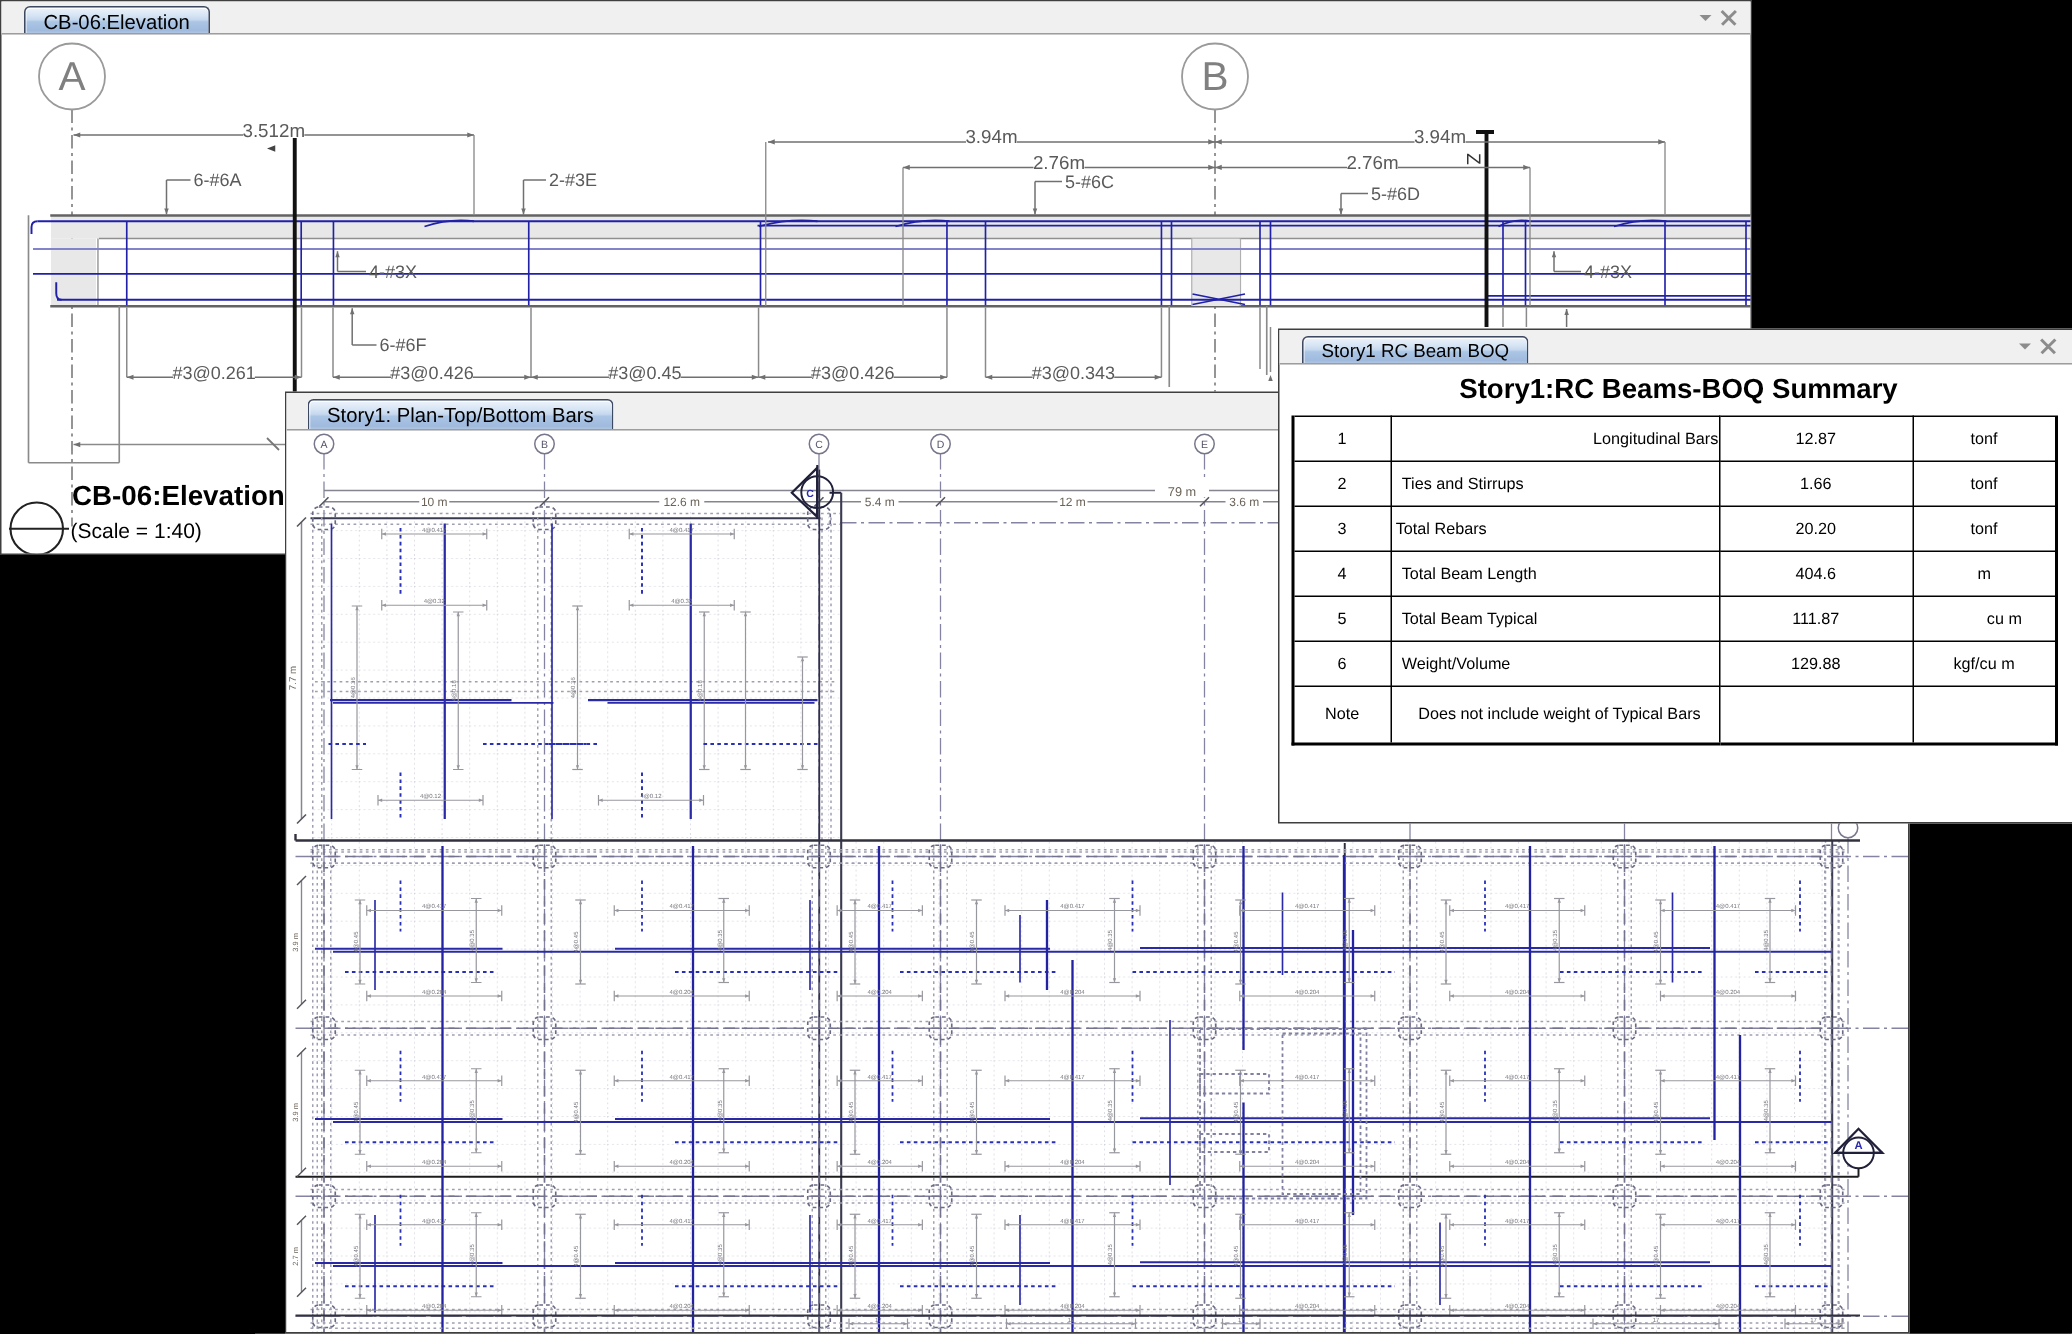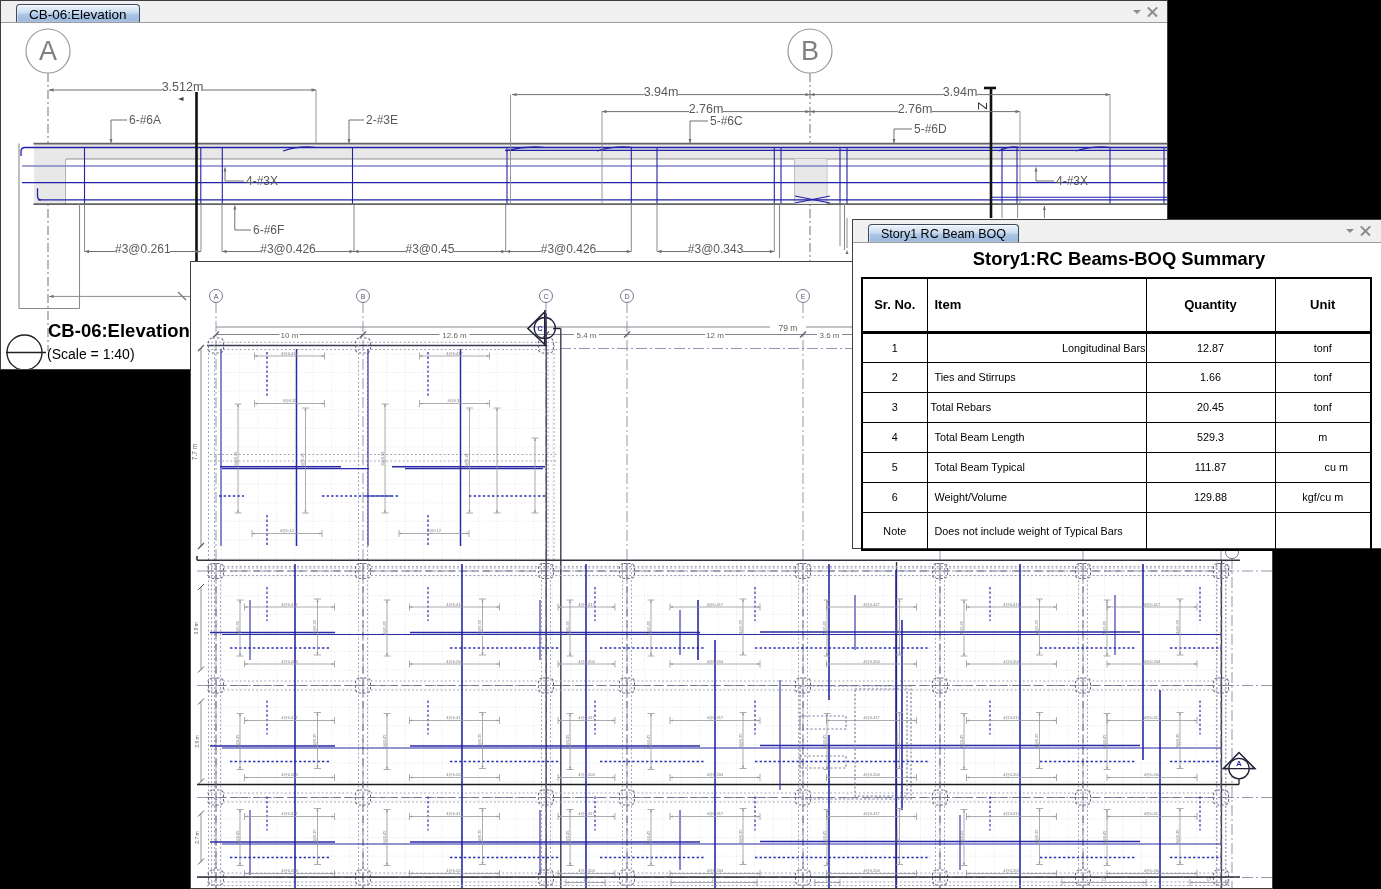--- a/index.html
+++ b/index.html
@@ -1040,83 +1040,80 @@
 <rect x="800" y="686" width="111" height="113" fill="none" stroke="#8080a0" stroke-width="1.2" stroke-dasharray="2.2 2"></rect>
 <rect x="855" y="689" width="52" height="107" fill="none" stroke="#8080a0" stroke-width="1.2" stroke-dasharray="2.2 2"></rect>
 <rect x="800" y="716" width="46" height="13" fill="none" stroke="#8080a0" stroke-width="1.2" stroke-dasharray="2.2 2"></rect>
 <rect x="800" y="756" width="46" height="12" fill="none" stroke="#8080a0" stroke-width="1.2" stroke-dasharray="2.2 2"></rect>
 <path d="M 1223.4 768.6 L 1239 752.5 L 1254.9 768.6 Z" fill="none" stroke="#20203a" stroke-width="1.5"></path>
 <circle cx="1239" cy="768.6" r="10.2" fill="white" stroke="#20203a" stroke-width="1.3"></circle>
 <line x1="1223" y1="768.6" x2="1255.3" y2="768.6" stroke="#20203a" stroke-width="1.4"></line>
 <text x="1239" y="766" font-size="7.5" fill="#2828b0" text-anchor="middle" font-weight="bold">A</text>
 <line x1="1239" y1="778.8" x2="1239" y2="784.5" stroke="#1c1c1c" stroke-width="1.3"></line>
  </svg>
+ <div class="titlebar" style="height:24px;">
+   <div class="tab" style="left:14px;top:4px;height:20px;">Story1: Plan-Top/Bottom Bars</div>
+ </div>
 </div>
 
 <div class="win" id="w3" style="left:852px;top:219px;width:534px;height:330px;">
  <div class="titlebar" style="height:22px;">
    <div class="tab" style="left:15px;top:4px;height:18px;font-size:12.5px;">Story1 RC Beam BOQ</div>
    <div class="tri" style="right:31px;top:9px;"></div>
    <div class="xbox" style="right:14px;top:5px;">
         <div class="a"></div>
         <div class="b"></div>
       </div>
  </div>
  <div style="position:absolute;left:1px;top:28px;width:530px;text-align:center;font-size:18.4px;font-weight:bold;color:#000;">Story1:RC Beams-BOQ Summary</div>
  <table class="boq">
   <colgroup>
         <col style="width:65px">
         <col style="width:219px">
         <col style="width:129px">
         <col style="width:96px">
       </colgroup>
   <tbody>
-        <tr style="height:54px;">
-    <td style="border-width:2px 1px 3px 2px;font-weight:bold;font-size:13px;">Sr. No.</td>
-    <td style="border-width:2px 1px 3px 1px;font-weight:bold;font-size:13px;text-align:left;padding-left:7px;">Item</td>
-    <td style="border-width:2px 1px 3px 1px;font-weight:bold;font-size:13px;">Quantity</td>
-    <td style="border-width:2px 2px 3px 1px;font-weight:bold;font-size:13px;">Unit</td>
-  </tr>
   <tr style="height:30px;">
     <td style="border-width:1px 1px 1px 2px;">1</td>
     <td style="border-width:1px 1px 1px 1px;text-align:right;padding-left:7px;">Longitudinal Bars</td>
     <td style="border-width:1px 1px 1px 1px;">12.87</td>
     <td style="border-width:1px 2px 1px 1px;">tonf</td>
   </tr>
   <tr style="height:30px;">
     <td style="border-width:1px 1px 1px 2px;">2</td>
     <td style="border-width:1px 1px 1px 1px;text-align:left;padding-left:7px;margin-left:25px;">Ties and Stirrups</td>
     <td style="border-width:1px 1px 1px 1px;">1.66</td>
     <td style="border-width:1px 2px 1px 1px;">tonf</td>
   </tr>
   <tr style="height:30px;">
     <td style="border-width:1px 1px 1px 2px;">3</td>
     <td style="border-width:1px 1px 1px 1px;text-align:left;padding-left:3px;">Total Rebars</td>
-    <td style="border-width:1px 1px 1px 1px;">20.45</td>
+    <td style="border-width:1px 1px 1px 1px;">20.20</td>
     <td style="border-width:1px 2px 1px 1px;">tonf</td>
   </tr>
   <tr style="height:30px;">
     <td style="border-width:1px 1px 1px 2px;">4</td>
     <td style="border-width:1px 1px 1px 1px;text-align:left;padding-left:7px;margin-top:23px;">Total Beam Length</td>
-    <td style="border-width:1px 1px 1px 1px;">529.3</td>
+    <td style="border-width:1px 1px 1px 1px;">404.6</td>
     <td style="border-width:1px 2px 1px 1px;">m</td>
   </tr>
   <tr style="height:30px;">
     <td style="border-width:1px 1px 1px 2px;">5</td>
     <td style="border-width:1px 1px 1px 1px;text-align:left;padding-left:7px;">Total Beam Typical</td>
     <td style="border-width:1px 1px 1px 1px;">111.87</td>
     <td style="border-width:1px 2px 1px 1px;padding-left:27px;">cu m</td>
   </tr>
   <tr style="height:30px;">
     <td style="border-width:1px 1px 1px 2px;">6</td>
     <td style="border-width:1px 1px 1px 1px;text-align:left;padding-left:7px;">Weight/Volume</td>
     <td style="border-width:1px 1px 1px 1px;">129.88</td>
     <td style="border-width:1px 2px 1px 1px;margin-left:40px;">kgf/cu m</td>
   </tr>
   <tr style="height:38px;">
     <td style="border-width:1px 1px 2px 2px;">Note</td>
-    <td style="border-width:1px 1px 2px 1px;text-align:left;padding-left:7px;">Does not include weight of Typical Bars</td>
+    <td style="border-width:1px 1px 2px 1px;text-align:left;padding-left:18px;">Does not include weight of Typical Bars</td>
     <td style="border-width:1px 1px 2px 1px;"></td>
     <td style="border-width:1px 2px 2px 1px;"></td>
   </tr>
  </tbody>
     </table>
 </div>
 
 </body></html>

